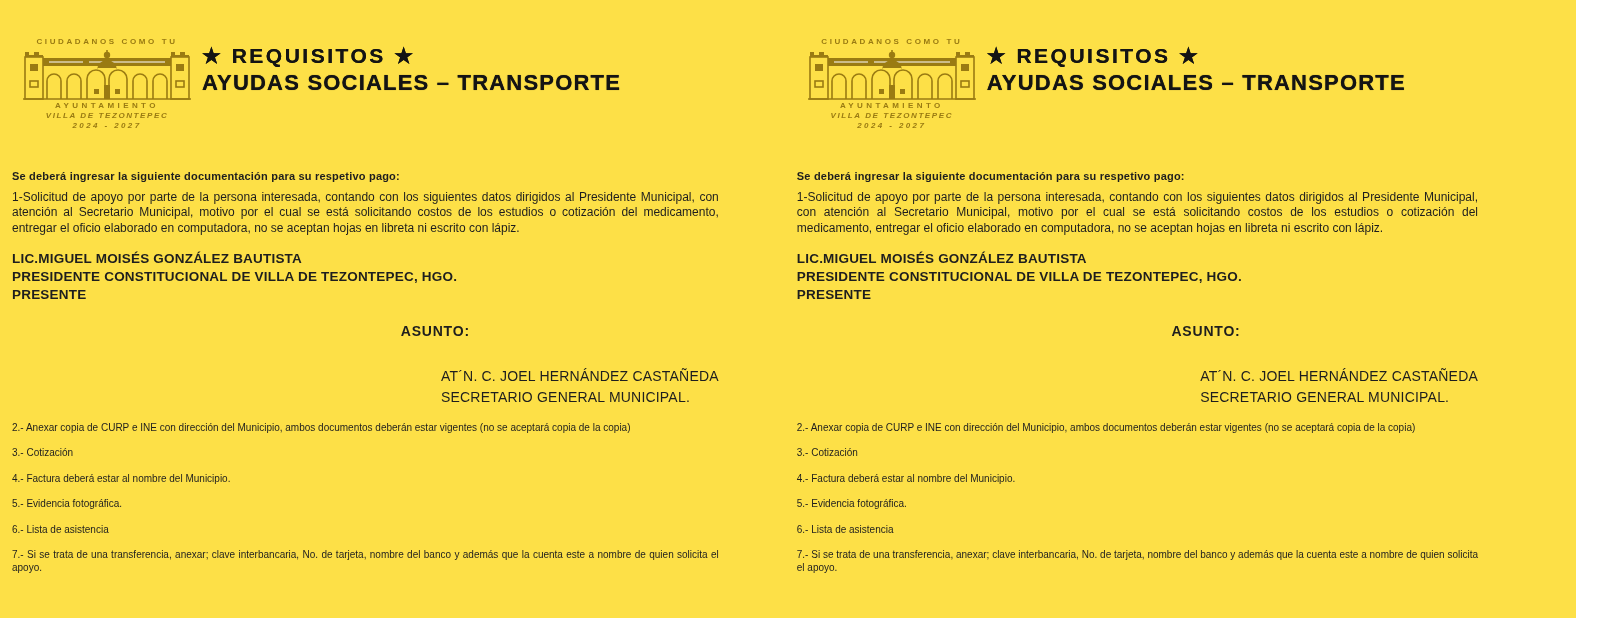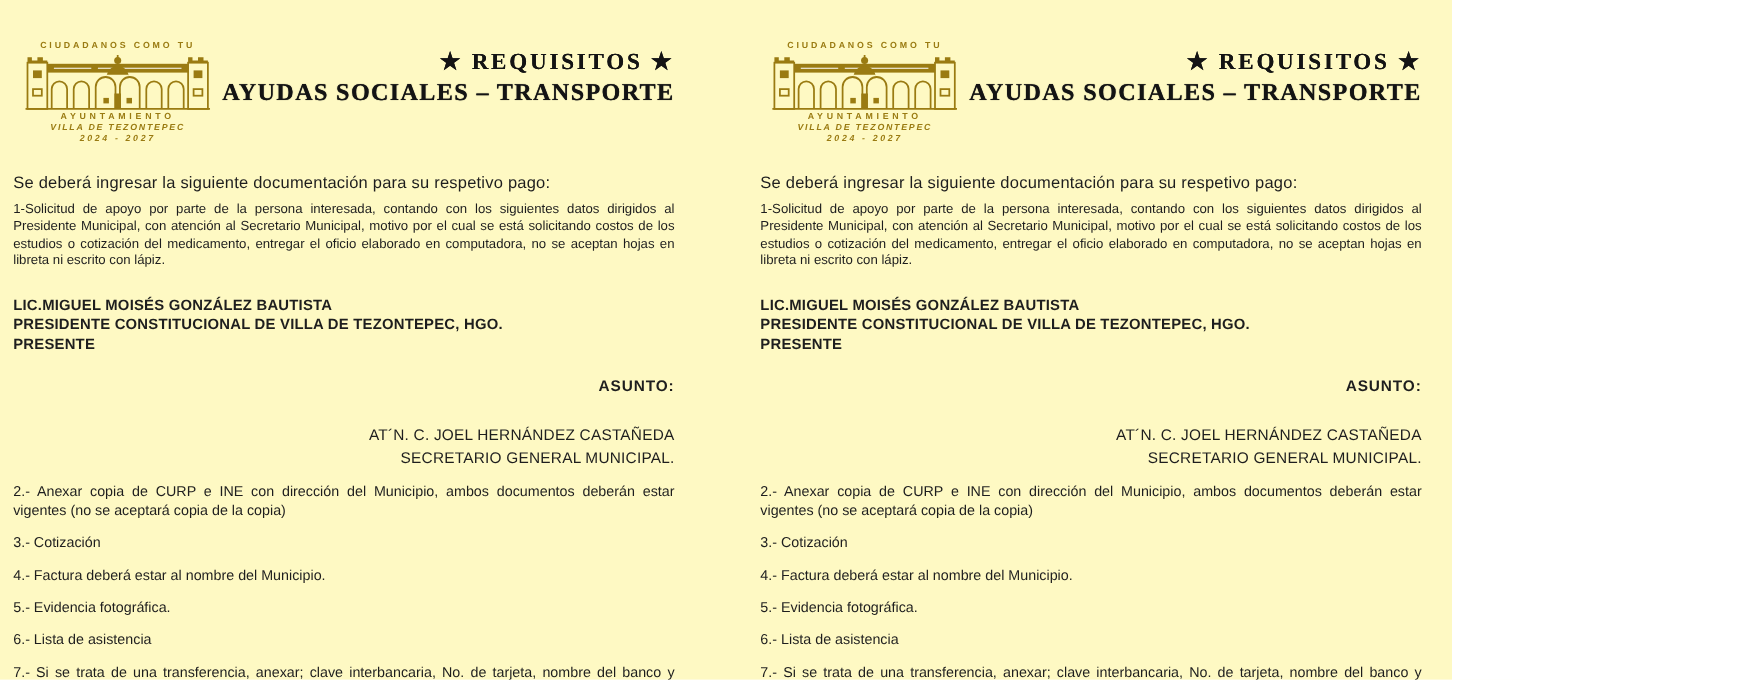--- a/index.html
+++ b/index.html
@@ -1,51 +1,51 @@
 <!DOCTYPE html>
 <html><head>
 <meta charset="utf-8">
 <style>
   html,body { margin:0; padding:0; background:#ffffff; }
   .canvas {
-    width:1320px; height:618px; overflow:hidden; background:#fef9c3;
+    width:1576px; height:618px; overflow:hidden; background:#fde047;
     display:flex; color:#1e1e1e;
     font-family:"Liberation Sans", sans-serif;
   }
   .page { box-sizing:border-box; padding-top:38px; filter:blur(0.2px); }
   .page-left  { width:785px; padding-left:12px;  padding-right:54px; }
   .page-right { width:815px; padding-left:24px; padding-right:98px; }
 
   
   .doc-header { display:flex; align-items:flex-start; }
   .logo { width:190px; flex:0 0 auto; text-align:center; line-height:1; }
   .logo-motto { font-size:8px; letter-spacing:2.6px; white-space:nowrap; font-weight:bold; }
   .logo-org   { font-size:8px; letter-spacing:3.4px; white-space:nowrap; font-weight:bold; margin-top:2px; }
   .logo-city  { font-size:8px; letter-spacing:1.6px; white-space:nowrap; font-weight:bold; margin-top:2px;font-style:italic; }
   .logo-years { font-size:8px; letter-spacing:2.4px; white-space:nowrap; font-weight:bold; margin-top:2px;font-style:italic; }
   .logo svg { display:block; margin:2px auto 2px auto; }
 
-  .titles { flex:1 1 auto; text-align:right; padding-top:6px;
-            font-family:Liberation Serif, serif; font-weight:bold; color:#141414; }
+  .titles { flex:1 1 auto; text-align:left; padding-top:6px;
+            font-family:Liberation Sans, sans-serif; font-weight:bold; color:#141414; }
   .title1 { font-size:21px; letter-spacing:2.5px; text-shadow:0 0 0.6px #141414; white-space:nowrap; }
   .title2 { font-size:22px; letter-spacing:1.2px; margin-top:2px; text-shadow:0 0 0.7px #141414; white-space:nowrap; }
 
   
-  .intro-heading { margin-top:28px; font-weight:normal; font-size:15px; letter-spacing:0.2px; }
+  .intro-heading { margin-top:40px; font-weight:bold; font-size:11px; letter-spacing:0.2px; }
   .para1 { margin-top:8px; font-size:12px; line-height:1.29; text-align:justify; }
 
-  .addressee { margin-top:24px; font-weight:bold; font-size:13.5px; line-height:1.3; letter-spacing:0.2px; }
-
-  .subject { margin-top:20px; margin-left:55%; font-size:14px; letter-spacing:0.8px; font-weight:bold;text-align:right; }
+  .addressee { margin-top:14px; font-weight:bold; font-size:13.5px; line-height:1.3; letter-spacing:0.2px; }
+
+  .subject { margin-top:20px; margin-left:55%; font-size:14px; letter-spacing:0.8px; font-weight:bold; }
 
   .attention { margin-top:27px; width:max-content; margin-left:auto; margin-right:0;
-               text-align:right; font-size:14px; line-height:1.5; letter-spacing:0.2px; }
+               text-align:left; font-size:14px; line-height:1.5; letter-spacing:0.2px; }
 
   .items { margin-top:2px; }
-  .item { margin-top:12.5px; font-size:13px; line-height:1.3; text-align:justify; }
+  .item { margin-top:12.5px; font-size:10px; line-height:1.3; text-align:justify; }
 
   .gold { color:#9a7b12; }
 </style>
 </head>
 <body>
 
 <div class="canvas">
 
   <div class="page page-left">
     <div class="doc-header">

